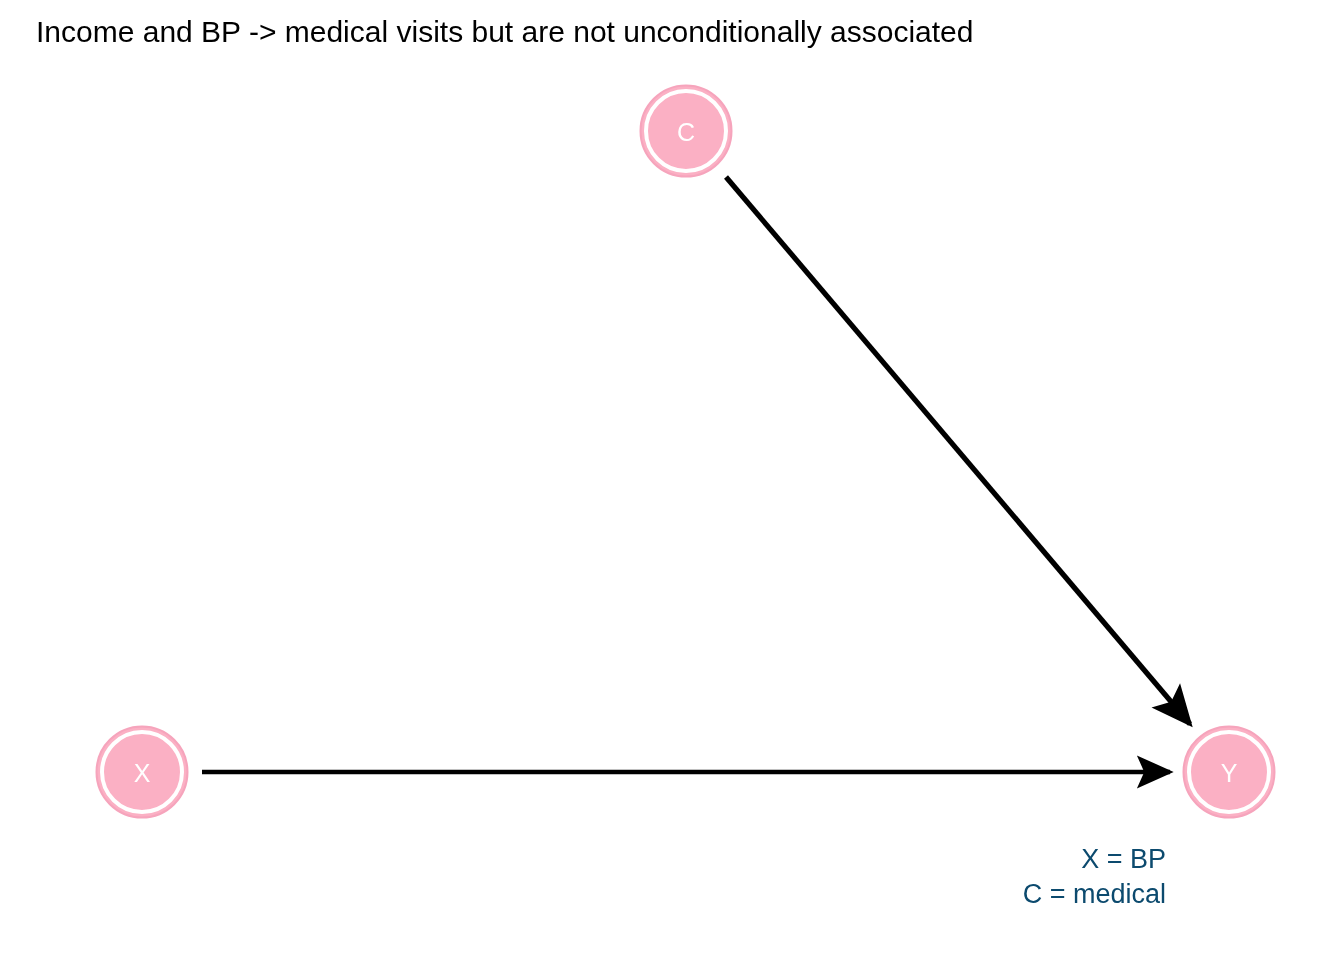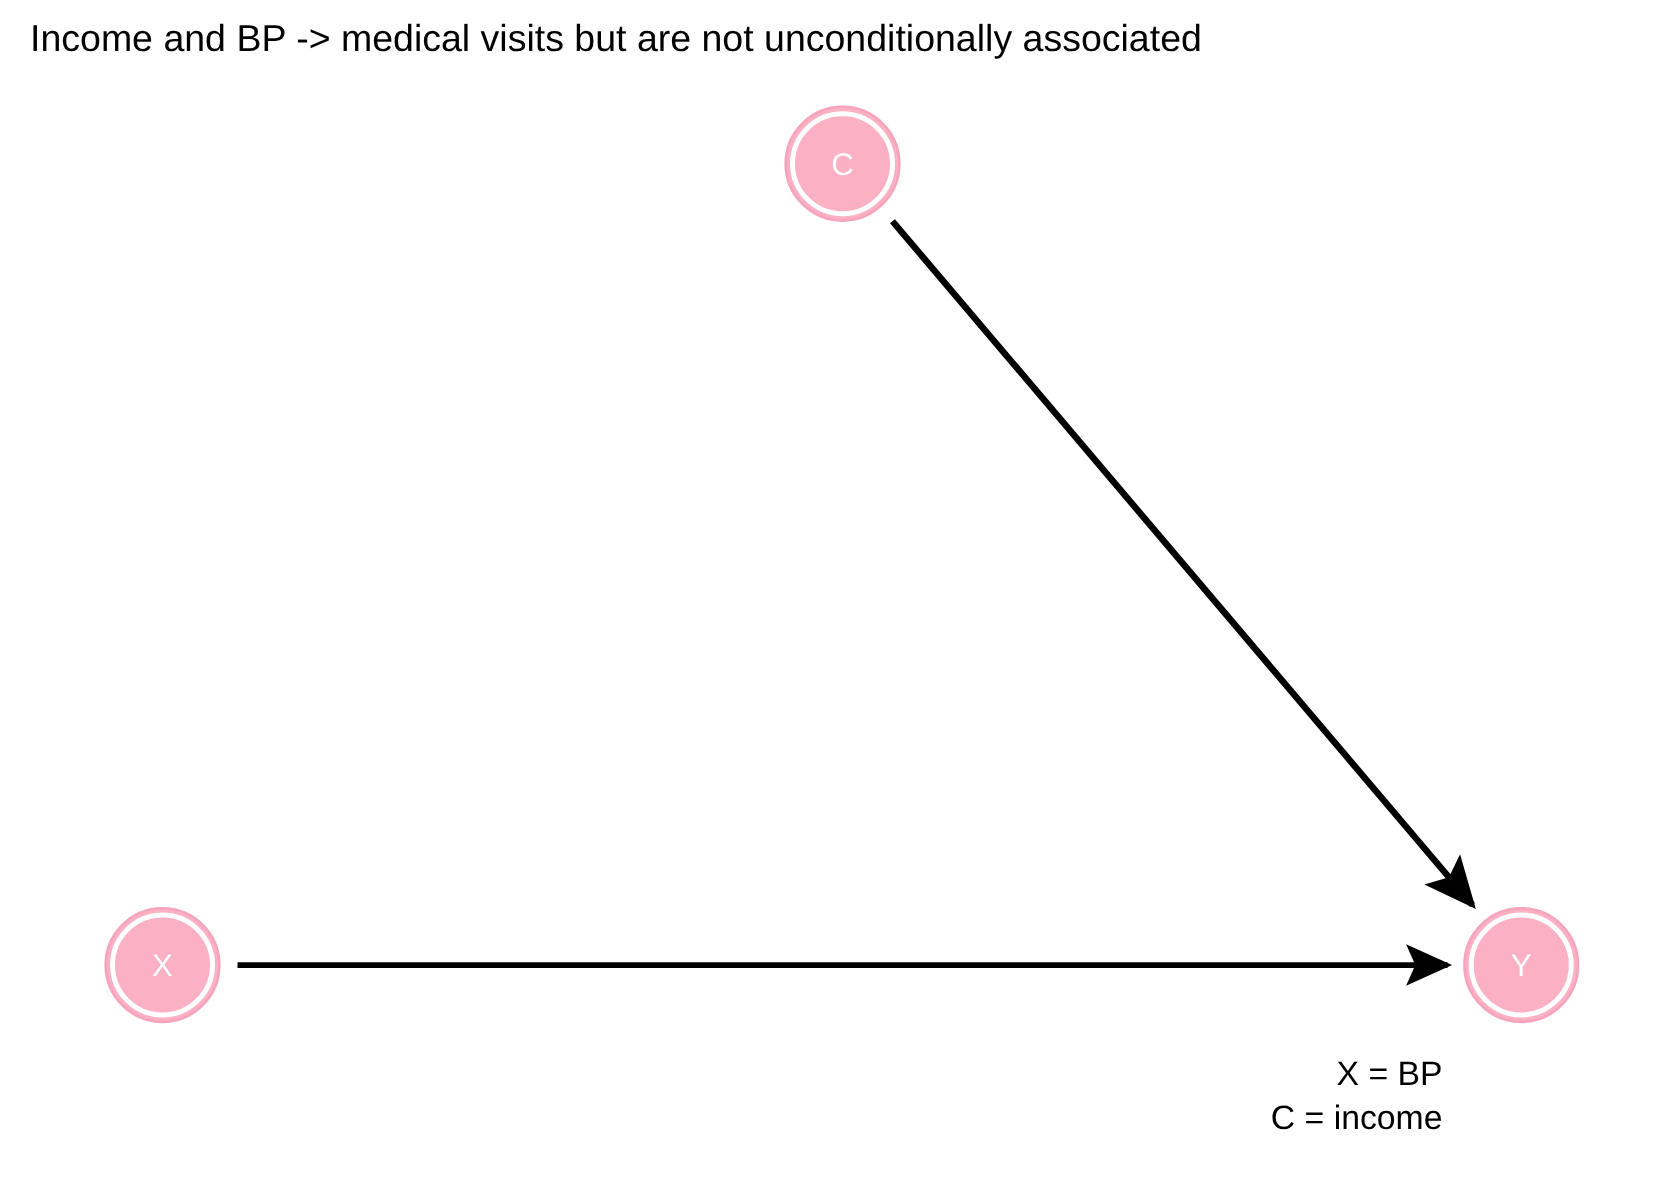--- a/index.html
+++ b/index.html
@@ -11,21 +11,21 @@
     width: 1344px;
     height: 960px;
     position: relative;
     overflow: hidden;
     font-family: "Liberation Sans", sans-serif;
     -webkit-font-smoothing: antialiased;
   }
 
   #diagram-root {
     position: absolute;
-    left: 0;
+    left: 12px;
     top: 0;
     width: 1176px;
     height: 960px;
   }
 
   .title-text {
     position: absolute;
     left: 24px;
     top: 14px;
     font-size: 30px;
@@ -52,21 +52,21 @@
     dominant-baseline: central;
   }
 
   .legend-block {
     position: absolute;
     right: 22px;
     top: 842px;
     text-align: right;
     font-size: 27px;
     line-height: 35px;
-    color: #000000;
+    color: #0c4a6e;
     white-space: nowrap;
   }
   .legend-line { display: block; }
 </style>
 </head>
 <body>
 
 <div id="diagram-root">
 
   <div class="title-text">Income and BP -&gt; medical visits but are not unconditionally associated</div>
@@ -100,16 +100,16 @@
 
     <g>
       <circle cx="1217" cy="772" r="45.5" fill="#fbb0c4" stroke="#f6a4bc" stroke-width="2"></circle>
       <circle cx="1217" cy="772" r="40" fill="none" stroke="#ffffff" stroke-width="4"></circle>
       <text class="node-label" x="1217" y="773">Y</text>
     </g>
   </svg>
 
   <div class="legend-block">
     <span class="legend-line">X = BP</span>
-    <span class="legend-line">C = income</span>
+    <span class="legend-line">C = medical</span>
   </div>
 
 </div>
 
 </body></html>

